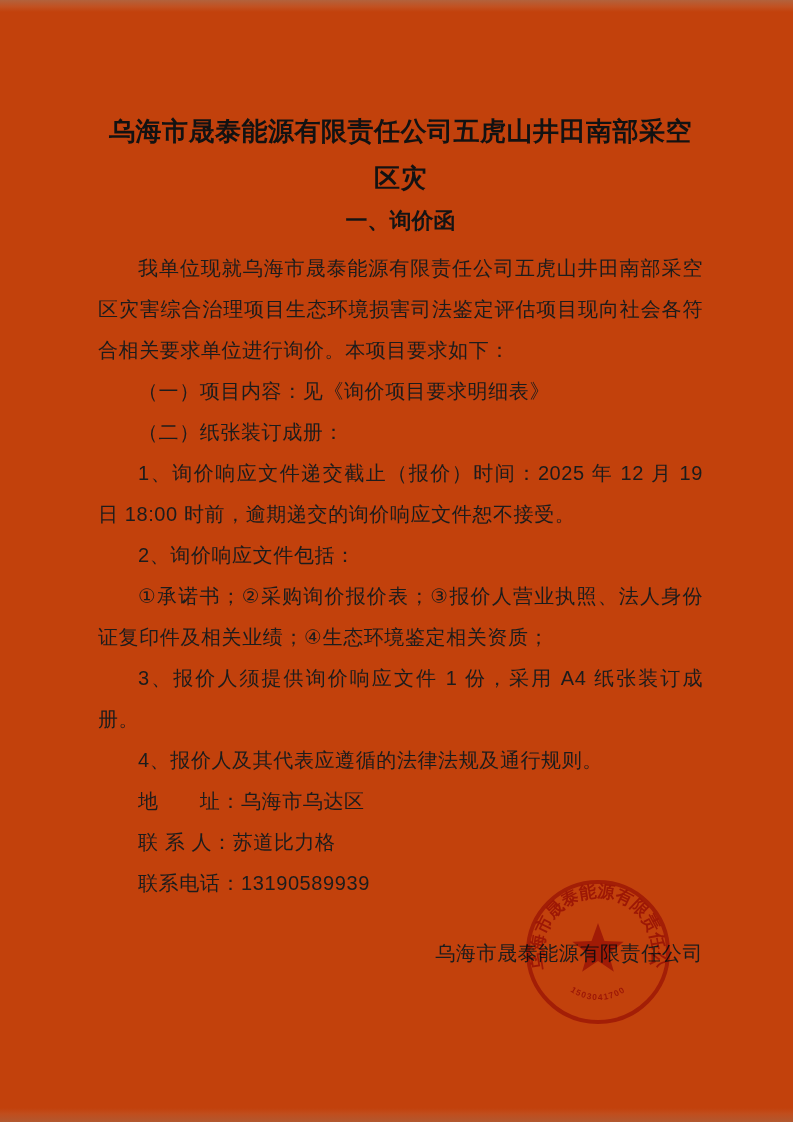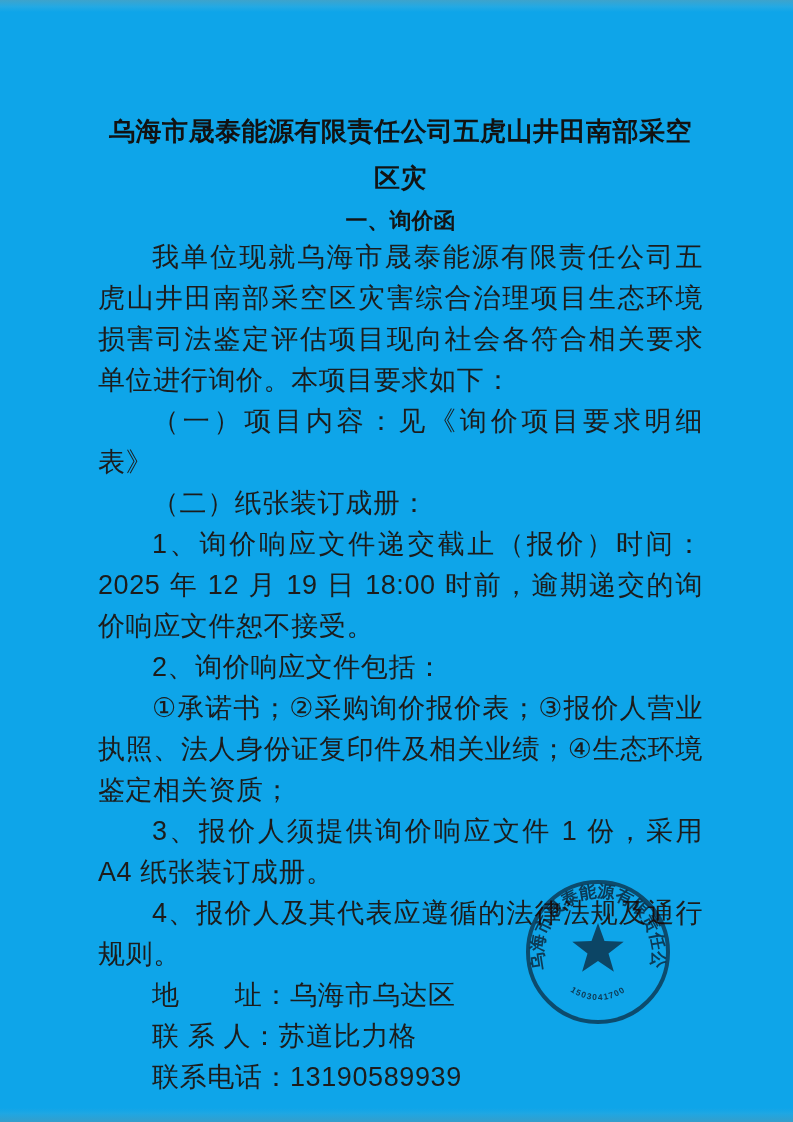--- a/index.html
+++ b/index.html
@@ -5,21 +5,21 @@
   html, body {
     margin: 0;
     padding: 0;
     background: #e8e8e6;
   }
   .page {
     position: relative;
     width: 793px;
     height: 1122px;
     margin: 0 auto;
-    background: #0ea5e9;
+    background: #c2410c;
     overflow: hidden;
     font-family: "Liberation Sans", "DejaVu Sans", sans-serif;
     color: #1c1c1c;
   }
   .scan-band { position: absolute; left: 0; width: 100%; pointer-events: none; }
   .scan-band.top {
     top: 0; height: 12px;
     background: linear-gradient(180deg, rgba(150,160,150,0.35), rgba(190,200,190,0.12) 55%, rgba(255,255,255,0));
   }
   .scan-band.bottom {
@@ -37,26 +37,26 @@
     font-weight: bold;
     line-height: 47px;
     letter-spacing: 0.5px;
     color: #121212;
   }
   .section-heading {
     text-align: center;
     font-size: 22px;
     font-weight: bold;
     margin-top: 4px;
-    margin-bottom: 1px;
+    margin-bottom: 12px;
     color: #141414;
   }
   p.body-par {
     margin: 0;
-    font-size: 27px;
+    font-size: 20px;
     line-height: 41px;
     text-indent: 2em;
     text-align: justify;
     letter-spacing: 0.6px;
   }
   .signature {
     margin-top: 26px;
     text-align: right;
     font-size: 20px;
     line-height: 47px;

